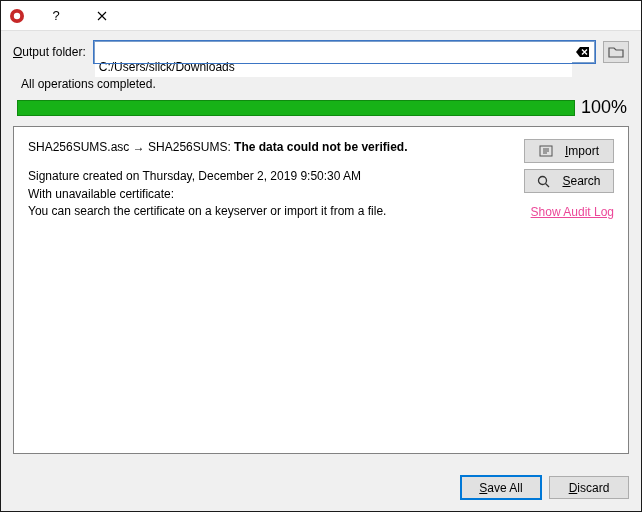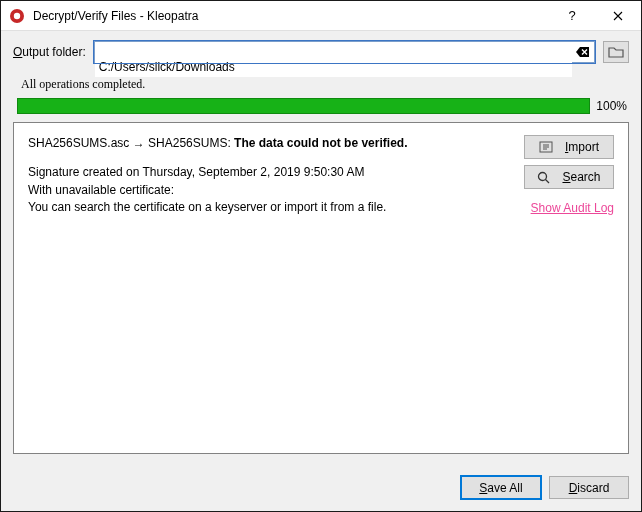--- a/index.html
+++ b/index.html
@@ -9,24 +9,24 @@
   .app-icon { width: 16px; height: 16px; margin: 0 8px; display:flex; align-items:center; justify-content:center; }
   .title-text { font-size: 12px; flex: 1; }
   .title-btn { width: 46px; height: 30px; display:flex; align-items:center; justify-content:center; font-size: 13px; }
   .content { flex: 1; padding: 10px 12px 12px 12px; display: flex; flex-direction: column; justify-content: space-between; }
   .row-out { display:flex; align-items:center; gap:8px; }
   .row-out label { font-size: 12px; }
   .out-wrap { flex:1; position:relative; border:1px solid #7a9ecb; background:#fff; height:22px; display:flex; align-items:center; outline:1px solid #3b75c4; }
   .out-wrap input { flex:1; border:none; outline:none; font-size:12px; padding:2px 4px; height:20px;margin-top:30px; }
   .clear-btn { width:22px; display:flex; align-items:center; justify-content:center; }
   .browse-btn { width:26px; height:22px; border:1px solid #adadad; background:#e1e1e1; display:flex; align-items:center; justify-content:center; }
-  .status-line { font-size:12px; margin:14px 2px 6px 8px;font-family:Liberation Serif, serif; }
+  .status-line { font-size:12px; margin:14px 2px 6px 8px; }
   .progress-row { display:flex; align-items:center; gap:6px; padding: 0 2px 0 4px; }
   .progress-bar { flex:1; height:16px; background:#17b217; border:1px solid #0f8a0f; }
-  .progress-pct { font-size:12px; }
+  .progress-pct { font-size:18px; }
   .result-box { flex:1; border:1px solid #828282; background:#fff; margin-top:8px; padding:12px 14px 14px 14px; display:flex; gap:10px; align-items:flex-start; overflow:auto; }
   .result-text { flex:1; font-size:12px; line-height:1.45; }
   .result-heading { margin-bottom:12px; }
   .result-side { width:92px; display:flex; flex-direction:column; gap:6px; align-items:flex-end; }
   .side-btn { width:90px; height:24px; border:1px solid #adadad; background:#e1e1e1; font-size:12px; display:flex; align-items:center; justify-content:center; gap:12px; }
   .audit-link { color:#ec4899; font-size:12px; text-decoration:underline; margin-top:6px; cursor:pointer; white-space:nowrap; }
   .footer { display:flex; justify-content:flex-end; gap:8px; padding:10px 12px 12px 12px; }
   .btn { min-width:80px; height:23px; border:1px solid #adadad; background:#e1e1e1; font-size:12px; display:flex; align-items:center; justify-content:center; }
   .btn.primary { border:1px solid #0078d7; outline:1px solid #0078d7; background:#e1e1e1; }
   .u { text-decoration: underline; }
@@ -37,21 +37,20 @@
 
 <div class="window">
 
   <div class="titlebar">
     <div class="app-icon">
       <svg width="16" height="16" viewBox="0 0 16 16">
           <circle cx="8" cy="8" r="7" fill="#c62828"></circle>
           <circle cx="8" cy="8" r="3.2" fill="#fff"></circle>
         </svg>
     </div>
-    <div class="title-text">Decrypt/Verify Files - Kleopatra</div>
     <div class="title-btn">?</div>
     <div class="title-btn close">
       <svg width="10" height="10" viewBox="0 0 10 10">
           <path d="M1 1 L9 9 M9 1 L1 9" stroke="#000" stroke-width="1.1"></path>
         </svg>
     </div>
   </div>
 
   <div class="content">
 
@@ -83,21 +82,21 @@
     </div>
 
     <div class="result-box">
       <div class="result-text">
         <div class="result-heading">
           <span>SHA256SUMS.asc</span>
           <span>→</span>
           <span>SHA256SUMS:</span>
           <b>The data could not be verified.</b>
         </div>
-        <div>Signature created on Thursday, September 2, 2019 9:50:30 AM</div>
+        <div>Signature created on Thursday, December 2, 2019 9:50:30 AM</div>
         <div>With unavailable certificate:</div>
         <div>You can search the certificate on a keyserver or import it from a file.</div>
       </div>
       <div class="result-side">
         <div class="side-btn">
           <span>
             <svg width="14" height="12" viewBox="0 0 14 12">
                 <rect x="1" y="1" width="12" height="10" fill="none" stroke="#555"></rect>
                 <path d="M4 4 H10 M4 6 H10 M4 8 H8" stroke="#555"></path>
               </svg>

